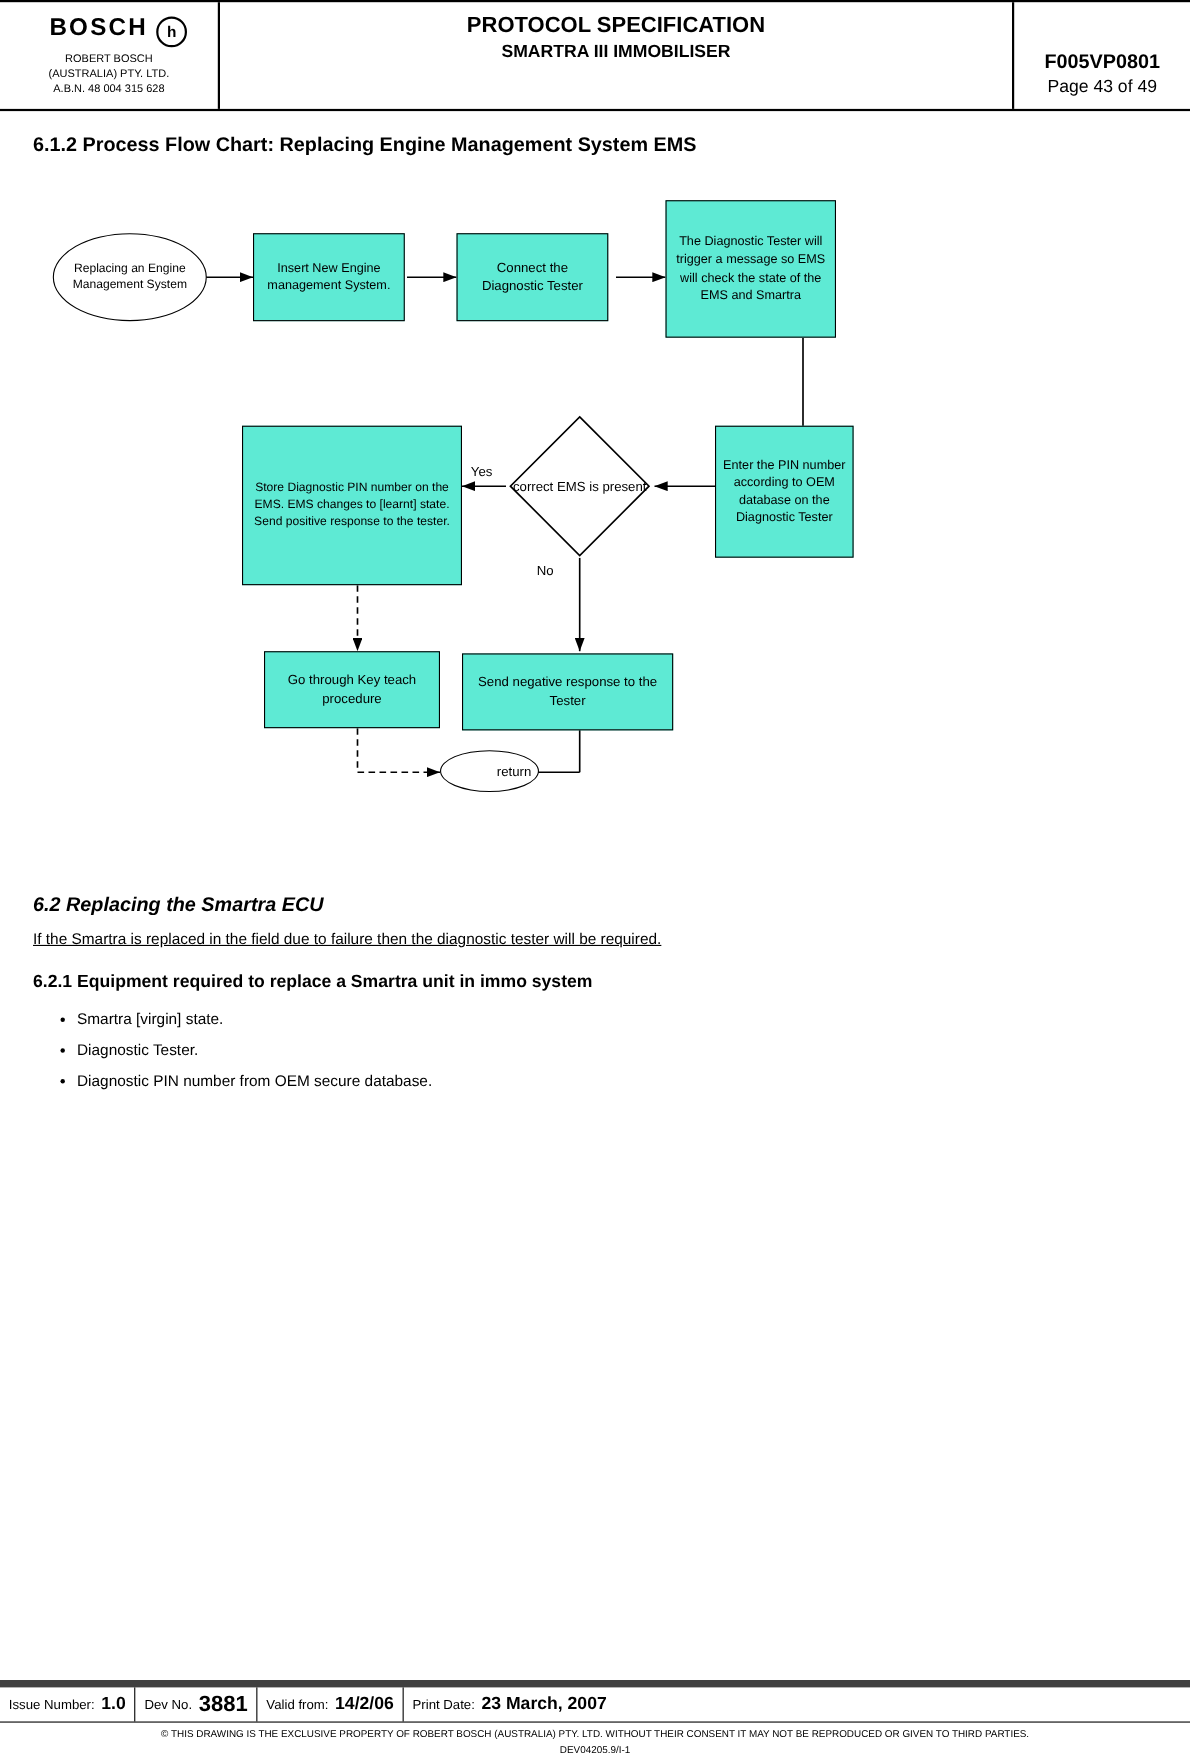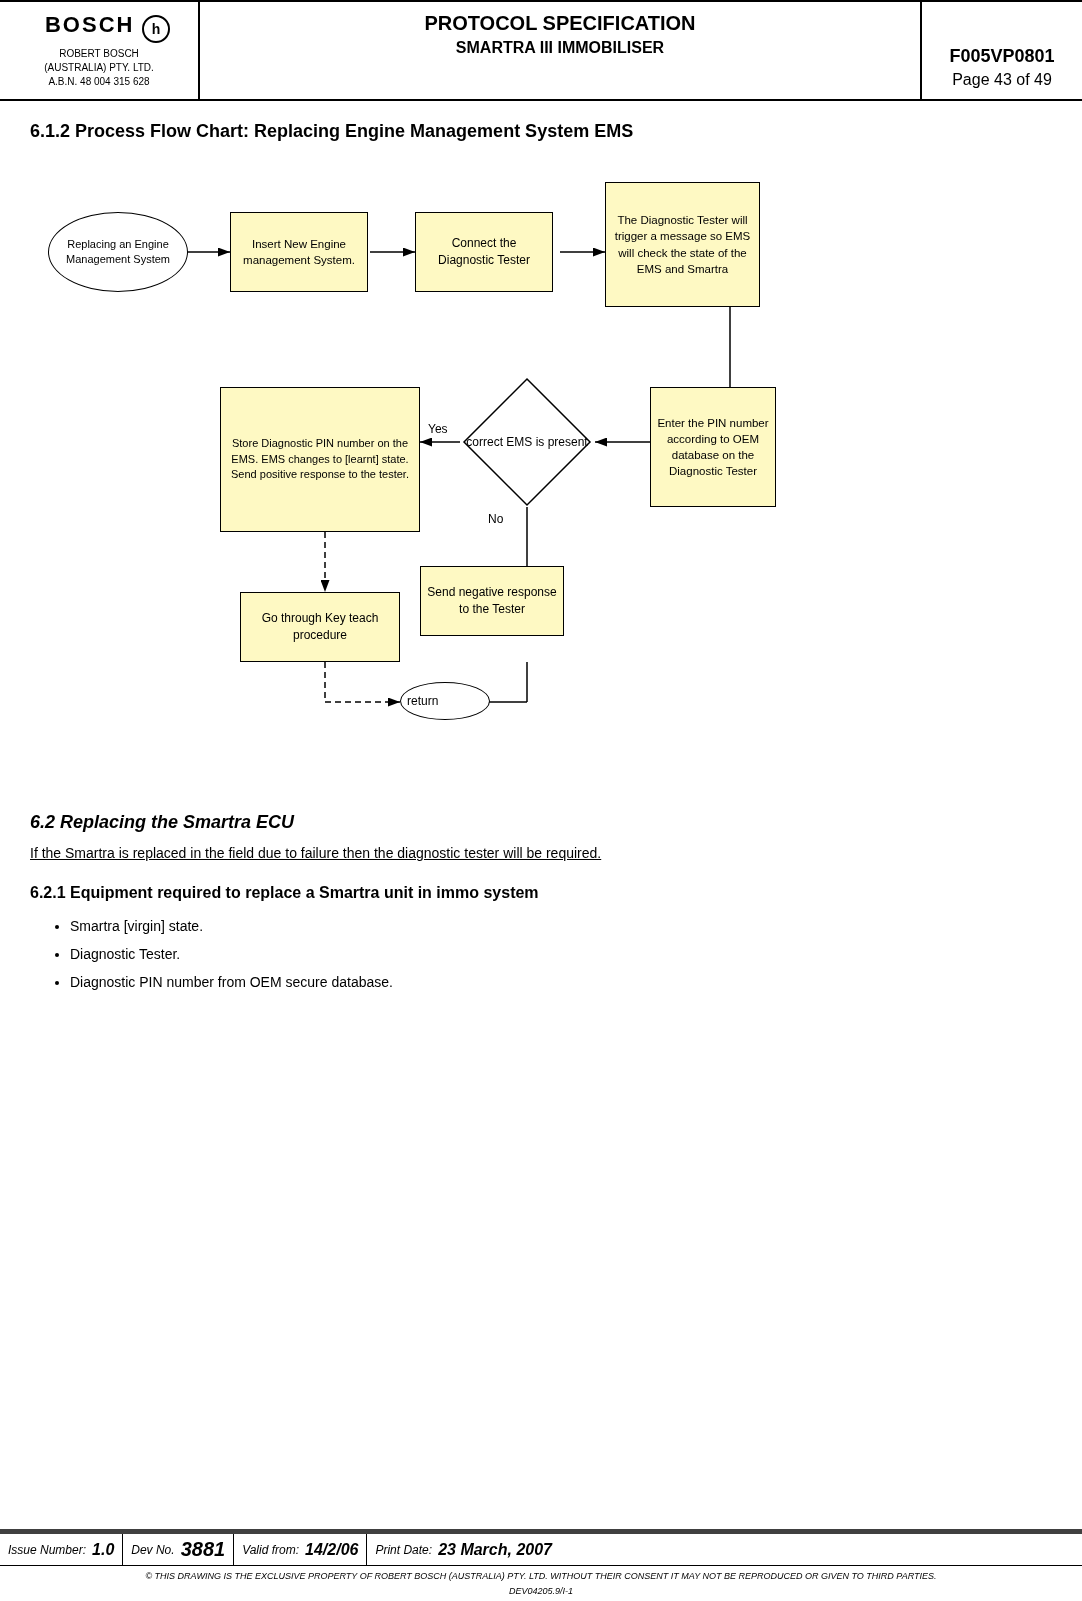--- a/index.html
+++ b/index.html
@@ -94,38 +94,38 @@
       position: relative;
       width: 100%;
       height: 620px;
       margin-bottom: 30px;
     }
 
     
     .fc-box {
       position: absolute;
       border: 1px solid #000;
-      background: #fef9c3;
+      background: #5eead4;
       text-align: center;
       display: flex;
       align-items: center;
       justify-content: center;
       font-size: 12px;
       padding: 6px;
       line-height: 1.4;
     }
 
     .fc-oval {
       position: absolute;
       border: 1px solid #000;
       background: #fff;
       text-align: center;
       display: flex;
       align-items: center;
-      justify-content: flex-start;
+      justify-content: flex-end;
       font-size: 12px;
       border-radius: 50%;
       padding: 6px;
       line-height: 1.4;
     }
 
     .fc-diamond {
       position: absolute;
       width: 130px;
       height: 130px;
@@ -186,22 +186,21 @@
       font-size: 14px;
       line-height: 2;
     }
 
     
     .footer {
       position: fixed;
       bottom: 0;
       left: 0;
       width: 1082px;
-      border-top: 5px solid #404040;
-      font-style: italic;
+      border-top: 7px solid #404040;
     }
     .footer-row1 {
       display: flex;
       border-bottom: 1px solid #000;
     }
     .footer-cell {
       border-right: 1px solid #000;
       padding: 4px 8px;
       font-size: 12px;
       display: flex;
@@ -329,21 +328,21 @@
     <div class="arrow-label" style="left:458px; top:350px;">No</div>
 
     <div class="fc-box" style="left:620px; top:225px; width:126px; height:120px; font-size:11.5px;">
       <span>Enter the PIN number according to OEM database on the Diagnostic Tester</span>
     </div>
 
     <div class="fc-box" style="left:210px; top:430px; width:160px; height:70px;">
       <span>Go through Key teach procedure</span>
     </div>
 
-    <div class="fc-box" style="left:390px; top:404px; width:144px; height:70px;">
+    <div class="fc-box" style="left:390px; top:432px; width:192px; height:70px;">
       <span>Send negative response to the Tester</span>
     </div>
 
     <div class="fc-oval" style="left:370px; top:520px; width:90px; height:38px; font-size:12px;">
       <span>return</span>
     </div>
 
   </div>
 
   <div class="section-heading-italic">6.2  Replacing the Smartra ECU</div>

